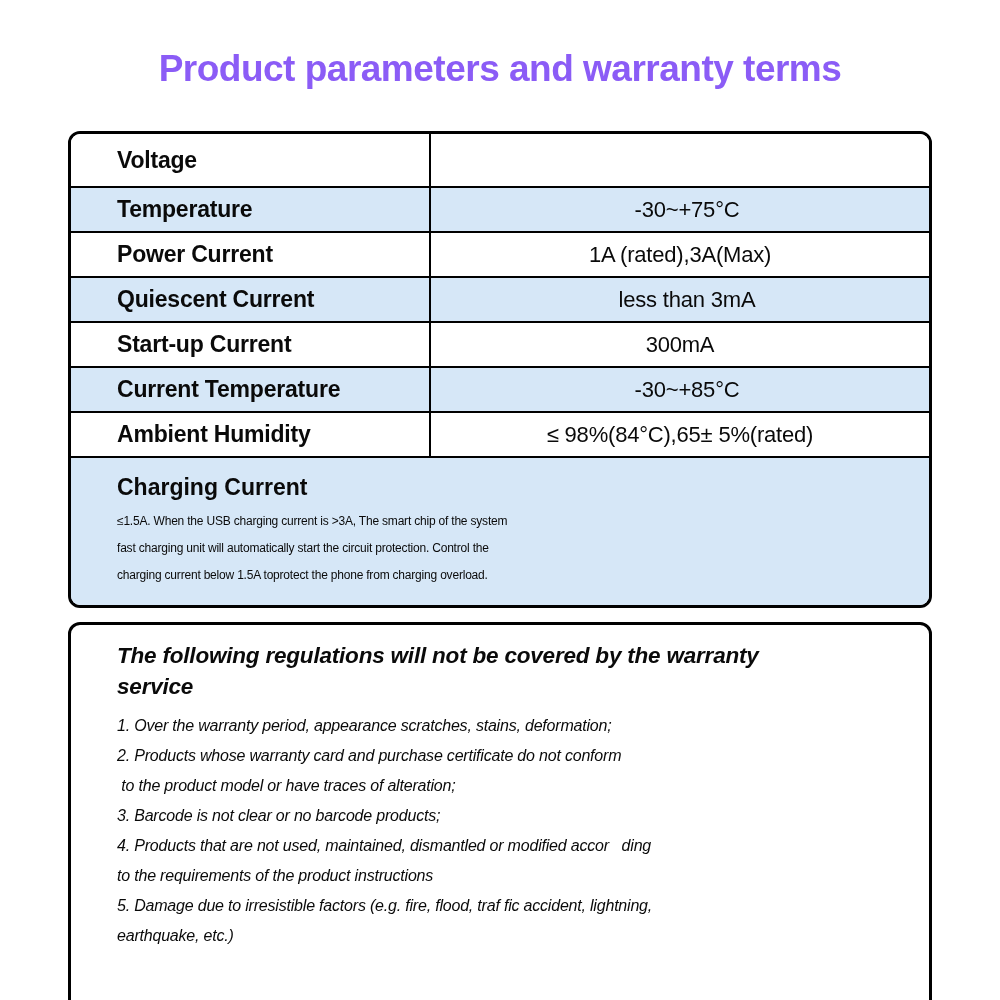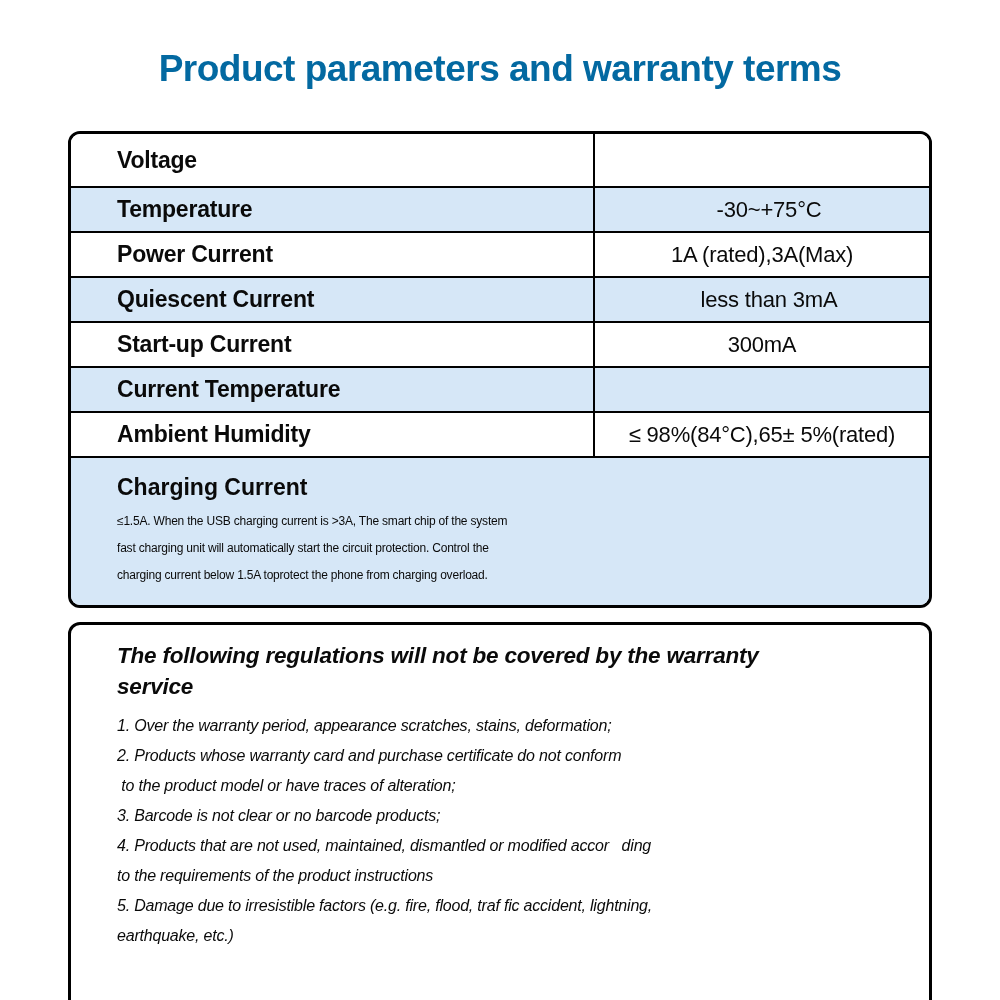--- a/index.html
+++ b/index.html
@@ -12,21 +12,21 @@
     font-family: "Liberation Sans", "DejaVu Sans", sans-serif;
     color: #0a0a0a;
   }
   .page-title {
     position: absolute;
     top: 48px; left: 0; right: 0;
     text-align: center;
     font-size: 37px;
     font-weight: 800;
     letter-spacing: -0.5px;
-    color: #0369a1;
+    color: #8b5cf6;
   }
   
   .spec-box {
     position: absolute;
     left: 68px; top: 131px;
     width: 864px;
     border: 3px solid #000;
     border-radius: 12px;
     overflow: hidden;
     background: #fff;
@@ -34,21 +34,21 @@
   .spec-row {
     display: flex;
     align-items: stretch;
     height: 45px;
     border-top: 2px solid #000;
     background: #fff;
   }
   .spec-row.first { border-top: none; height: 52px; }
   .spec-row.alt { background: #d6e7f7; gap: 14px; }
   .cell-label {
-    width: 524px;
+    width: 360px;
     border-right: 2px solid #000;
     display: flex;
     align-items: center;
     padding-left: 46px;
     font-size: 23px;
     font-weight: 700;
     letter-spacing: -0.2px;
   }
   .cell-value {
     flex: 1;
@@ -132,20 +132,21 @@
       <div class="cell-value">less than 3mA</div>
     </div>
 
     <div class="spec-row">
       <div class="cell-label">Start-up Current</div>
       <div class="cell-value">300mA</div>
     </div>
 
     <div class="spec-row alt">
       <div class="cell-label">Current Temperature</div>
+      <div class="cell-value">-30~+85°C</div>
     </div>
 
     <div class="spec-row">
       <div class="cell-label">Ambient Humidity</div>
       <div class="cell-value">≤ 98%(84°C),65± 5%(rated)</div>
     </div>
 
     <div class="charging-note">
       <div class="charging-title">Charging Current</div>
       <div class="charging-body">≤1.5A. When the USB charging current is &gt;3A, The smart chip of the system

